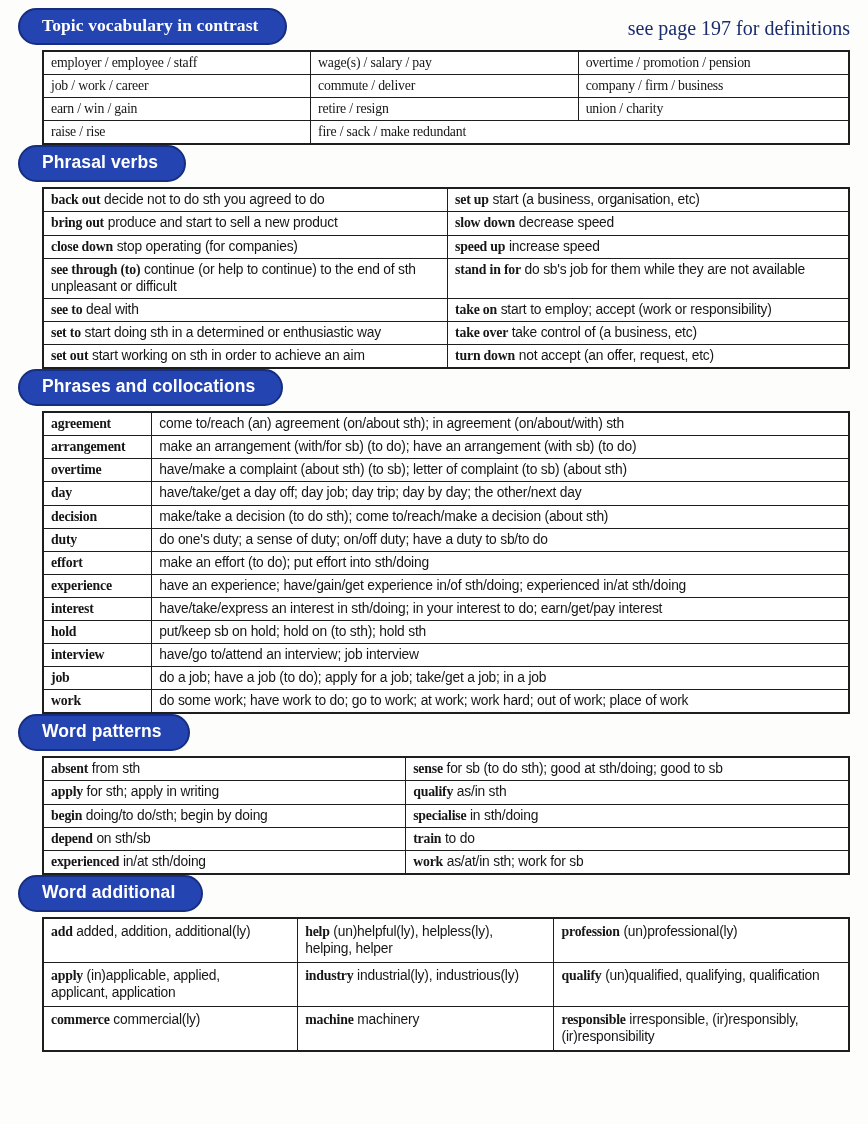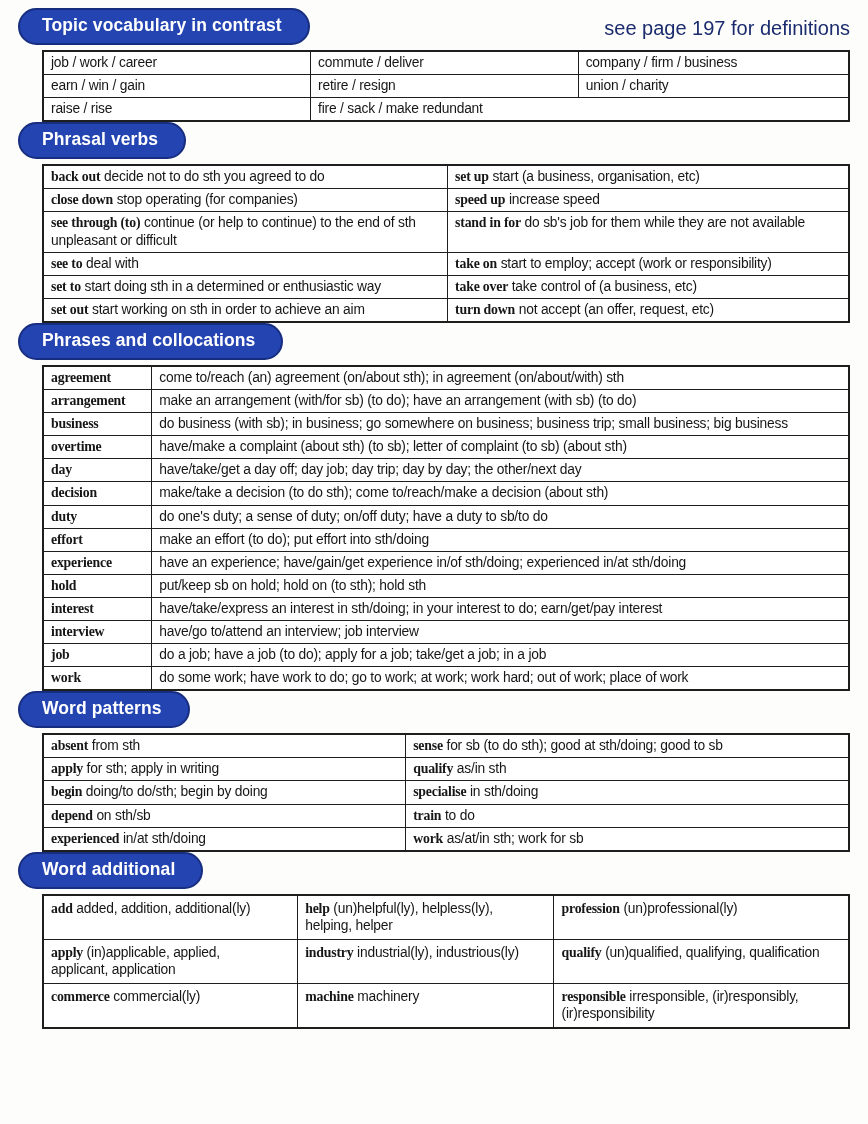--- a/index.html
+++ b/index.html
@@ -5,21 +5,21 @@
   html, body { margin: 0; padding: 0; }
   body {
     width: 868px; height: 1124px;
     background: #fdfdfb;
     font-family: "Liberation Sans", sans-serif;
     color: #161616;
     overflow: hidden;
   }
   .page { padding-top: 8px; }
   section.sec { }
-  section.sec:first-child { margin-top: 0; }
+  section.sec:first-child { margin-top: 0; font-family: Liberation Serif, serif; }
   .sec-head {
     display: flex; justify-content: space-between; align-items: flex-end;
     margin: 0 18px 5px 18px;
   }
   .pill {
     display: inline-block;
     background: var(--pill-blue, #2444b2);
     border: 2px solid var(--pill-edge, #172e80);
     border-radius: 24px;
     color: #ffffff;
@@ -67,20 +67,25 @@
       <div class="note">see page 197 for definitions</div>
     </div>
     <table class="vtable">
         <colgroup>
           <col style="width: 33.2%;">
           <col style="width: 33.2%;">
           <col style="width: 33.6%;">
         </colgroup>
         <tbody>
           <tr>
+            <td>employer / employee / staff</td>
+            <td>wage(s) / salary / pay</td>
+            <td>overtime / promotion / pension</td>
+          </tr>
+          <tr>
             <td>job / work / career</td>
             <td>commute / deliver</td>
             <td>company / firm / business</td>
           </tr>
           <tr>
             <td>earn / win / gain</td>
             <td>retire / resign</td>
             <td>union / charity</td>
           </tr>
           <tr>
@@ -101,20 +106,24 @@
         <colgroup>
           <col style="width: 50.2%;">
           <col style="width: 49.8%;">
         </colgroup>
         <tbody>
           <tr>
             <td><strong>back out</strong> decide not to do sth you agreed to do</td>
             <td><strong>set up</strong> start (a business, organisation, etc)</td>
           </tr>
           <tr>
+            <td><strong>bring out</strong> produce and start to sell a new product</td>
+            <td><strong>slow down</strong> decrease speed</td>
+          </tr>
+          <tr>
             <td><strong>close down</strong> stop operating (for companies)</td>
             <td><strong>speed up</strong> increase speed</td>
           </tr>
           <tr>
             <td><strong>see through (to)</strong> continue (or help to continue) to the end of sth unpleasant or difficult</td>
             <td><strong>stand in for</strong> do sb's job for them while they are not available</td>
           </tr>
           <tr>
             <td><strong>see to</strong> deal with</td>
             <td><strong>take on</strong> start to employ; accept (work or responsibility)</td>
@@ -145,24 +154,20 @@
         <tbody>
           <tr>
             <td><strong>agreement</strong></td>
             <td>come to/reach (an) agreement (on/about sth); in agreement (on/about/with) sth</td>
           </tr>
           <tr>
             <td><strong>arrangement</strong></td>
             <td>make an arrangement (with/for sb) (to do); have an arrangement (with sb) (to do)</td>
           </tr>
           <tr>
-            <td><strong>business</strong></td>
-            <td>do business (with sb); in business; go somewhere on business; business trip; small business; big business</td>
-          </tr>
-          <tr>
             <td><strong>overtime</strong></td>
             <td>have/make a complaint (about sth) (to sb); letter of complaint (to sb) (about sth)</td>
           </tr>
           <tr>
             <td><strong>day</strong></td>
             <td>have/take/get a day off; day job; day trip; day by day; the other/next day</td>
           </tr>
           <tr>
             <td><strong>decision</strong></td>
             <td>make/take a decision (to do sth); come to/reach/make a decision (about sth)</td>
@@ -173,26 +178,26 @@
           </tr>
           <tr>
             <td><strong>effort</strong></td>
             <td>make an effort (to do); put effort into sth/doing</td>
           </tr>
           <tr>
             <td><strong>experience</strong></td>
             <td>have an experience; have/gain/get experience in/of sth/doing; experienced in/at sth/doing</td>
           </tr>
           <tr>
+            <td><strong>interest</strong></td>
+            <td>have/take/express an interest in sth/doing; in your interest to do; earn/get/pay interest</td>
+          </tr>
+          <tr>
             <td><strong>hold</strong></td>
             <td>put/keep sb on hold; hold on (to sth); hold sth</td>
-          </tr>
-          <tr>
-            <td><strong>interest</strong></td>
-            <td>have/take/express an interest in sth/doing; in your interest to do; earn/get/pay interest</td>
           </tr>
           <tr>
             <td><strong>interview</strong></td>
             <td>have/go to/attend an interview; job interview</td>
           </tr>
           <tr>
             <td><strong>job</strong></td>
             <td>do a job; have a job (to do); apply for a job; take/get a job; in a job</td>
           </tr>
           <tr>

